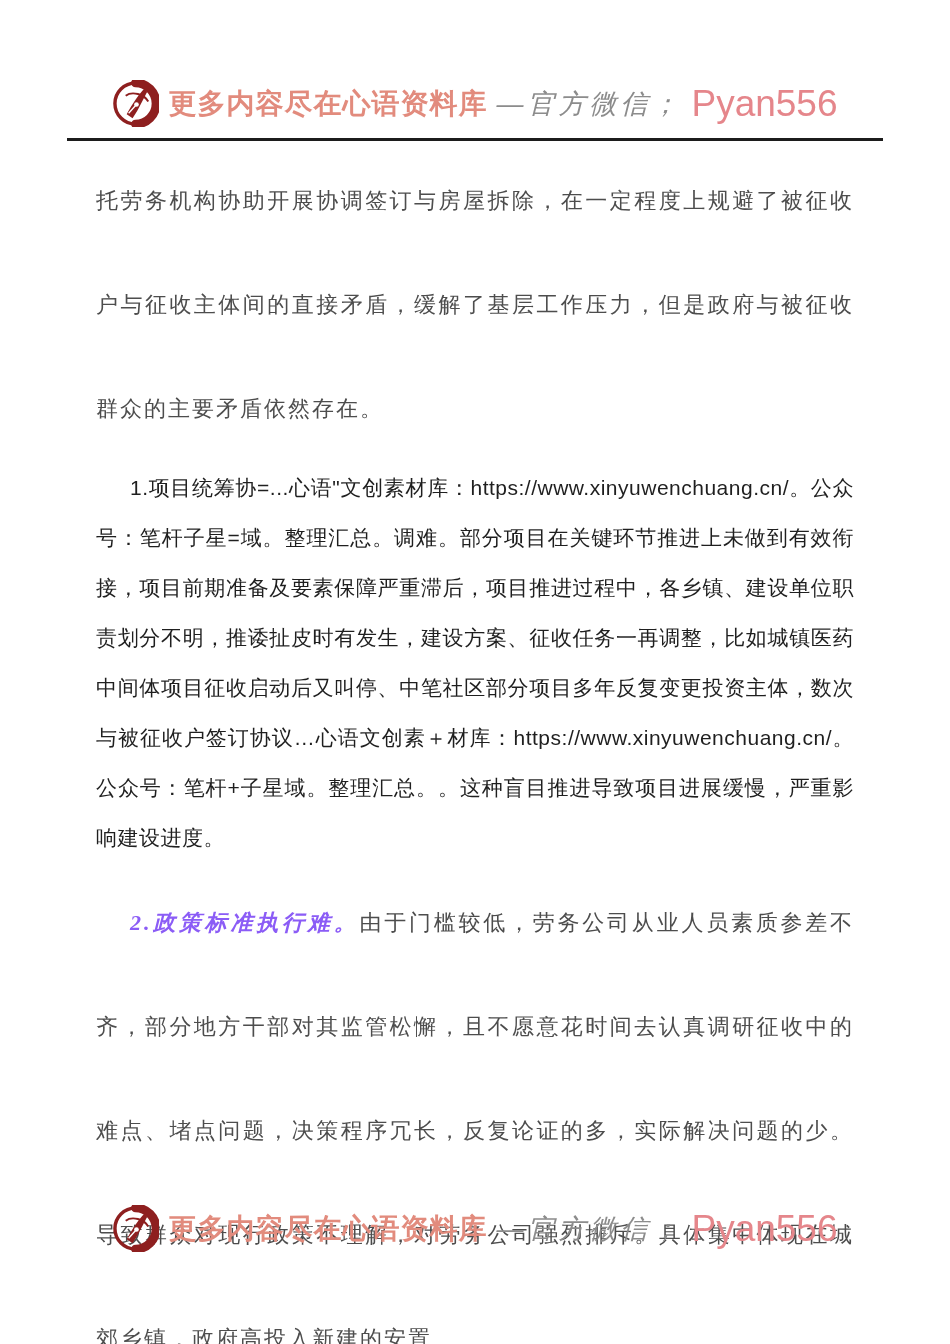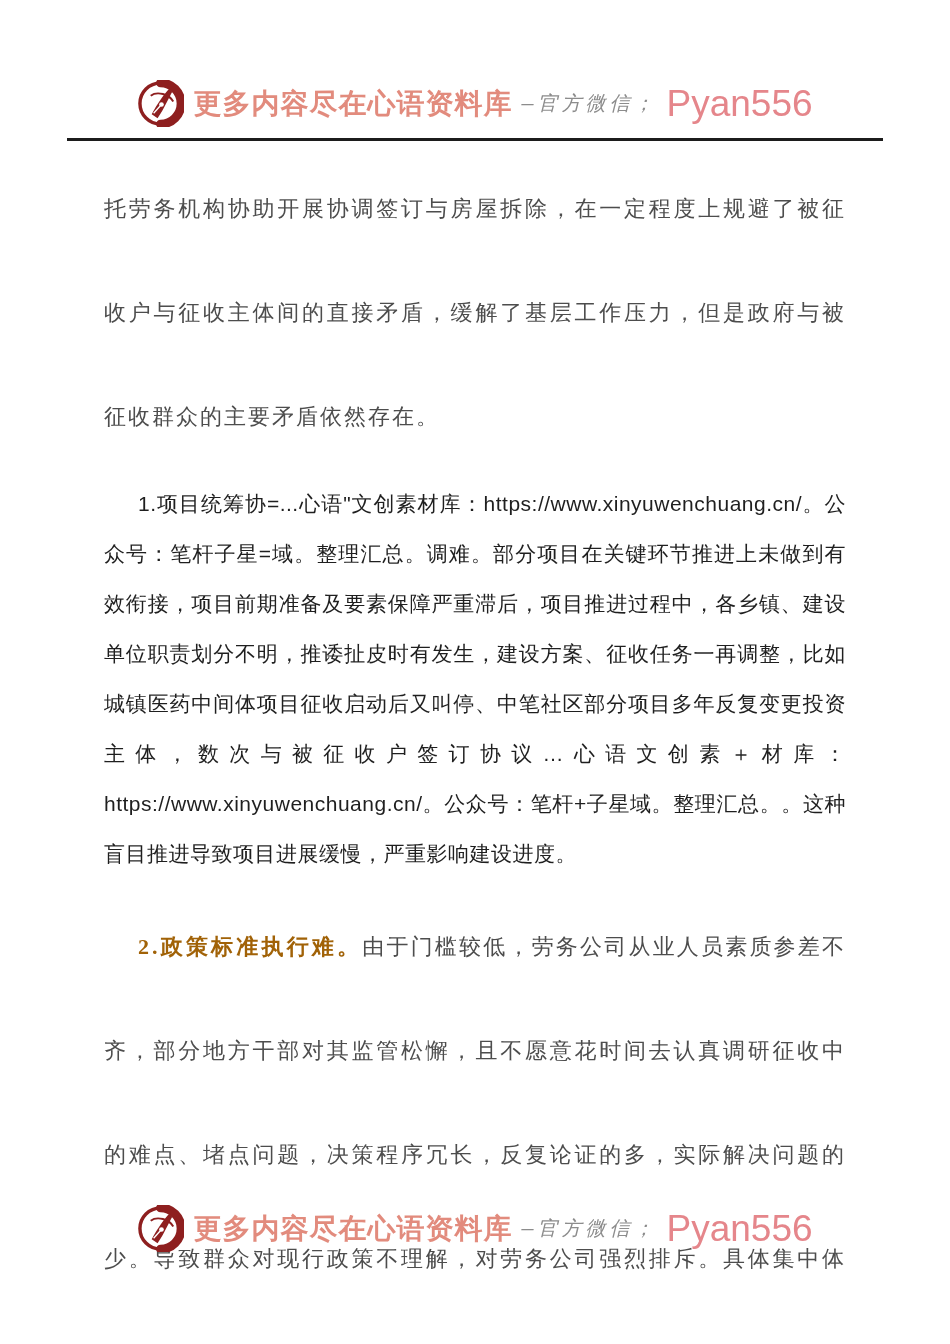--- a/index.html
+++ b/index.html
@@ -36,41 +36,41 @@
     flex: 0 0 auto;
     display: inline-flex;
   }
   .brand {
     font-size: 28px;
     letter-spacing: 1px;
     font-weight: 600;
     font-family: "Liberation Serif", serif;
   }
   .dash {
-    font-size: 20px;
+    font-size: 27px;
     font-style: italic;
     letter-spacing: 4px;
-    font-family: Liberation Mono, monospace;
+    font-family: Liberation Sans, sans-serif;
   }
   .wid {
     font-size: 37px;
     font-family: "Liberation Sans", sans-serif;
   }
   
   .rule {
     margin: 11px 67px 0 67px;
     border-top: 3px solid #1c1c1c;
     height: 0;
   }
   
   .content {
     margin: 0 88px;
   }
   .content p {
-    margin: 16px;
+    margin: 8px;
     text-align: justify;
     text-justify: inter-character;
   }
   .p-kai {
     font-family: "Liberation Serif", serif;
     font-size: 22px;
     line-height: 104px;
     color: #4d4d4d;
     letter-spacing: 2px;
   }
@@ -80,22 +80,23 @@
     font-size: 21px;
     line-height: 50px;
     color: #1f1f1f;
     letter-spacing: 0.5px;
     margin-top: -6px !important;
     text-indent: 34px;
   }
   .p3 { text-indent: 34px; }
   .p3 .lead {
     font-weight: 700;
-    color: #a16207;
+    color: #8b5cf6;
     letter-spacing: 3px;
+    font-style: italic;
   }
 </style>
 </head>
 <body>
 
 <div class="page">
 
   <div class="brandbar header">
     <span class="logo">
       <svg viewBox="0 0 48 48" width="47" height="47" aria-hidden="true">

